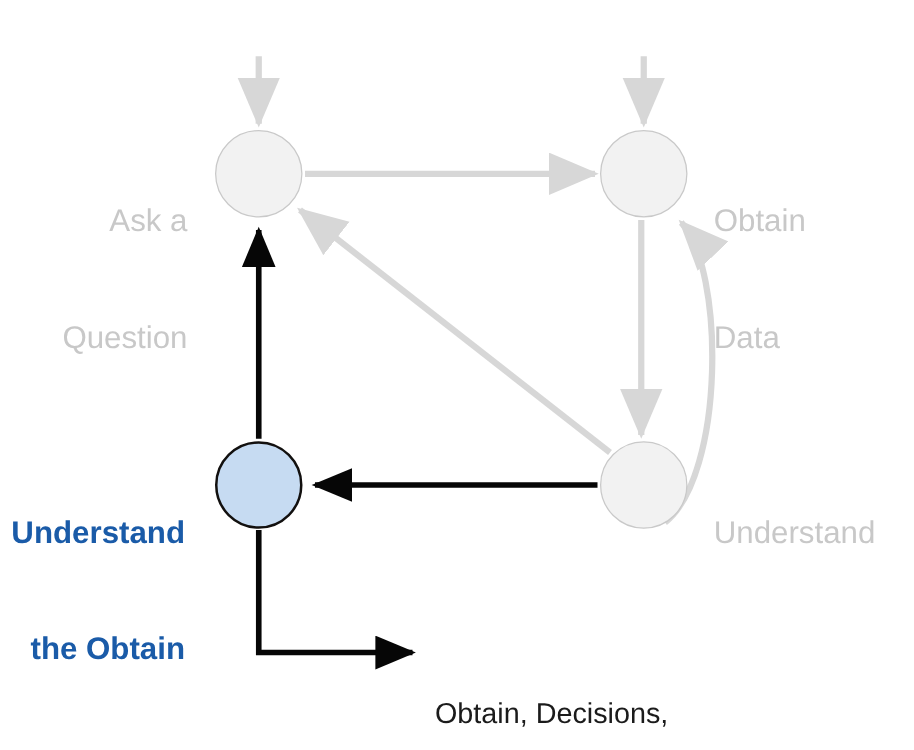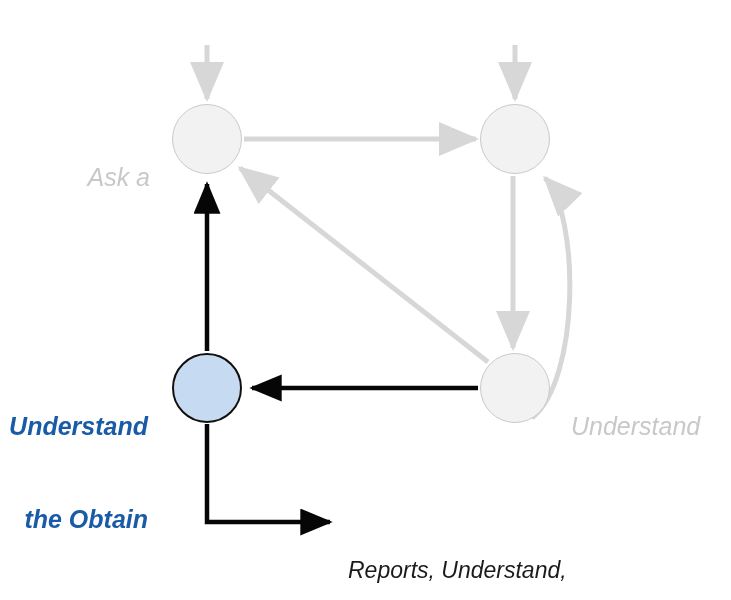--- a/index.html
+++ b/index.html
@@ -12,21 +12,20 @@
     height: 600px;
     font-family: "Liberation Sans", sans-serif;
     overflow: hidden;
     position: relative;
   }
   #stage {
     position: relative;
     width: 649px;
     height: 600px;
     background: #ffffff;
-    font-style: italic;
   }
   #edges {
     position: absolute;
     left: 0;
     top: 0;
     width: 731px;
     height: 600px;
   }
   .node {
     position: absolute;
@@ -100,32 +99,35 @@
     <path d="M 207,424 L 207,522 L 330,522" fill="none" stroke="#060606" stroke-width="4.5" stroke-linejoin="miter" marker-end="url(#arrow-black)"></path>
   </svg>
 
   <div class="node node-inactive" style="left:172px; top:104px;"></div>
   <div class="node node-inactive" style="left:480px; top:104px;"></div>
   <div class="node node-active" style="left:172px; top:353px;"></div>
   <div class="node node-inactive" style="left:480px; top:353px;"></div>
 
   <div class="label label-inactive label-left" style="left:0px; top:100px; width:150px;">
     <div>Ask a</div>
+    <div>Question</div>
   </div>
 
   <div class="label label-inactive label-right" style="left:571px; top:100px; width:160px;">
+    <div>Obtain</div>
+    <div>Data</div>
   </div>
 
   <div class="label label-active label-left" style="left:0px; top:349px; width:148px;">
     <div>Understand</div>
     <div>the Obtain</div>
   </div>
 
   <div class="label label-inactive label-right" style="left:571px; top:349px; width:160px;">
     <div>Understand</div>
   </div>
 
   <div class="label label-output label-right" style="left:348px; top:495px; width:300px;">
-    <div>Reports, Understand,</div>
+    <div>Obtain, Decisions,</div>
     
   </div>
 
 </div>
 
 </body></html>

